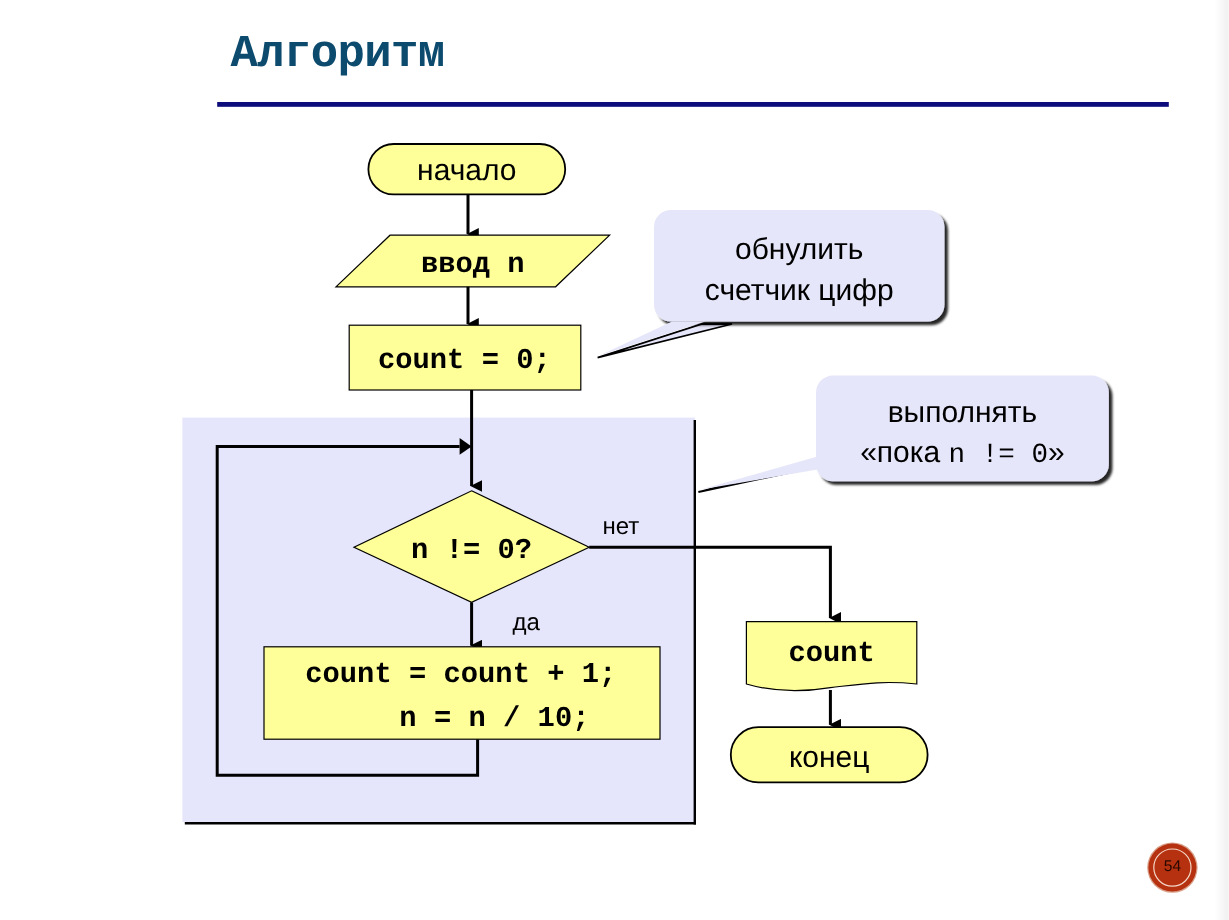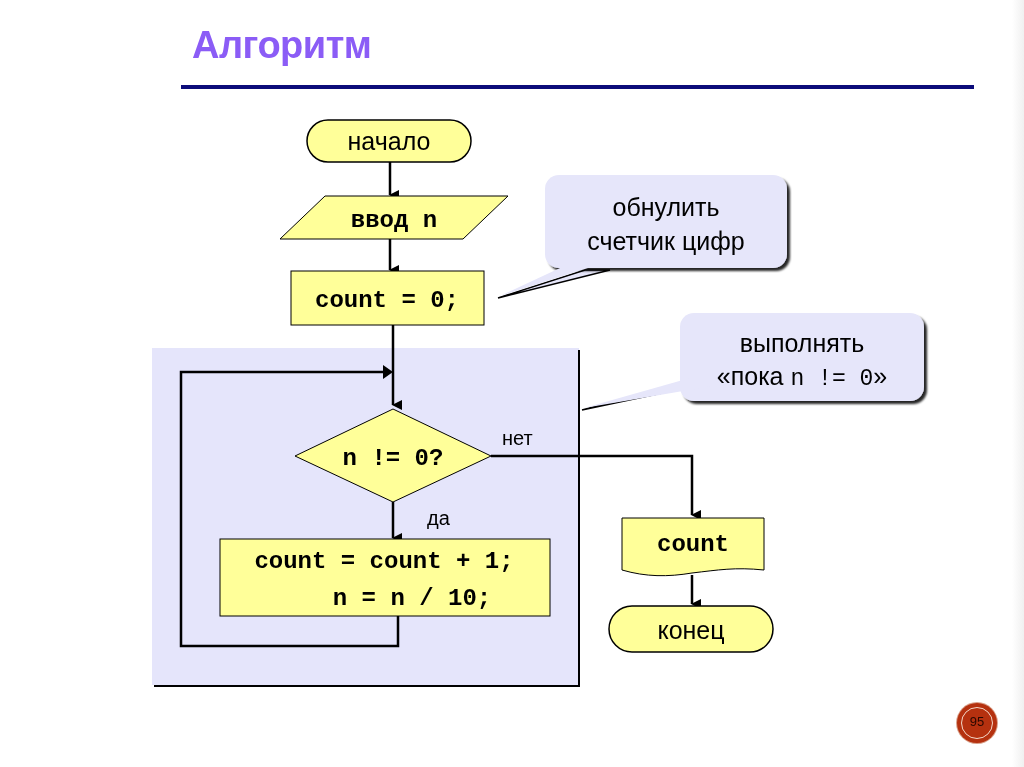--- a/index.html
+++ b/index.html
@@ -1,17 +1,17 @@
 <!DOCTYPE html>
 <html><head>
 <meta charset="utf-8">
 <style>
   html, body { margin:0; padding:0; }
   body { width:1024px; height:767px; background:#ffffff; position:relative; overflow:hidden; font-family:"Liberation Sans", sans-serif; }
-  .title { position:absolute; left:192px; top:24px; font-size:38px; font-weight:bold; color:#8b5cf6; letter-spacing:-0.5px; font-family:Liberation Sans, sans-serif; }
+  .title { position:absolute; left:192px; top:24px; font-size:38px; font-weight:bold; color:#0c4a6e; letter-spacing:-0.5px; font-family:Liberation Mono, monospace; }
   .rule { position:absolute; left:181px; top:85px; width:793px; height:4px; background:#0c0c7a; }
   .right-edge { position:absolute; right:0; top:0; width:12px; height:767px; background:linear-gradient(to right,#fff,#f0f0f0); }
   svg { position:absolute; left:0; top:0; }
   .sans { font-family:"Liberation Sans", sans-serif; }
   .mono { font-family:"Liberation Mono", monospace; font-weight:bold; }
   .mono-light { font-family:"Liberation Mono", monospace; }
   .page-badge { position:absolute; left:957px; top:703px; width:40px; height:40px; border-radius:50%; background:#b5310f; box-shadow:0 0 0 1px #d9a08a; }
   .page-badge .inner { position:absolute; left:4px; top:4px; width:30px; height:30px; border:1px solid #f4d7c8; border-radius:50%; }
   .page-badge span { position:absolute; left:0; top:11px; width:40px; text-align:center; font-size:13px; color:#2a0800; font-family:"Liberation Sans", sans-serif; }
 </style>
@@ -87,14 +87,14 @@
   <text x="693" y="551" text-anchor="middle" class="mono" font-size="24" fill="#000">count</text>
 
   <line x1="692" y1="575" x2="692" y2="604" stroke="#000" stroke-width="2.5" marker-end="url(#arr)"></line>
 
   <rect x="609" y="606" width="164" height="46" rx="23" fill="#ffff99" stroke="#000" stroke-width="1.5"></rect>
   <text x="691" y="639" text-anchor="middle" class="sans" font-size="25" fill="#000">конец</text>
 </svg>
 
 <div class="page-badge">
   <div class="inner"></div>
-  <span>95</span>
+  <span>54</span>
 </div>
 
 </body></html>

